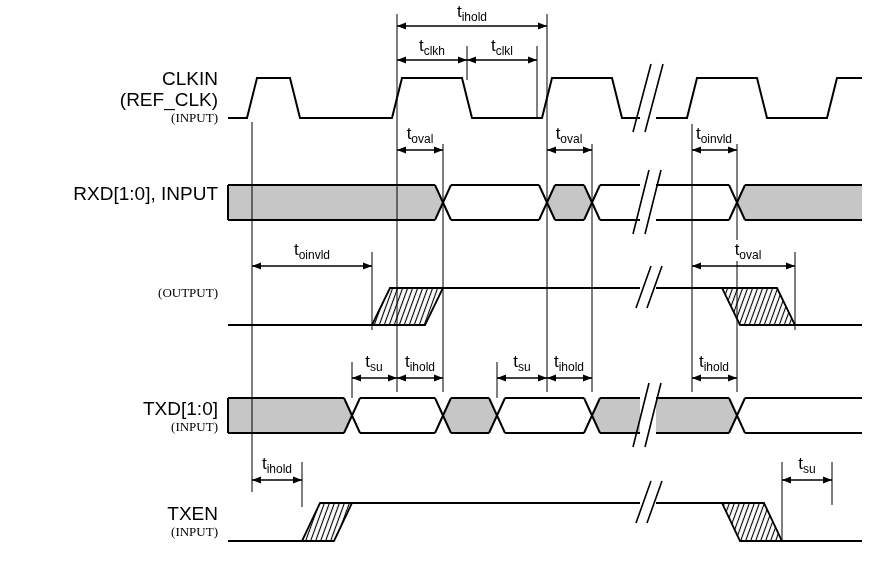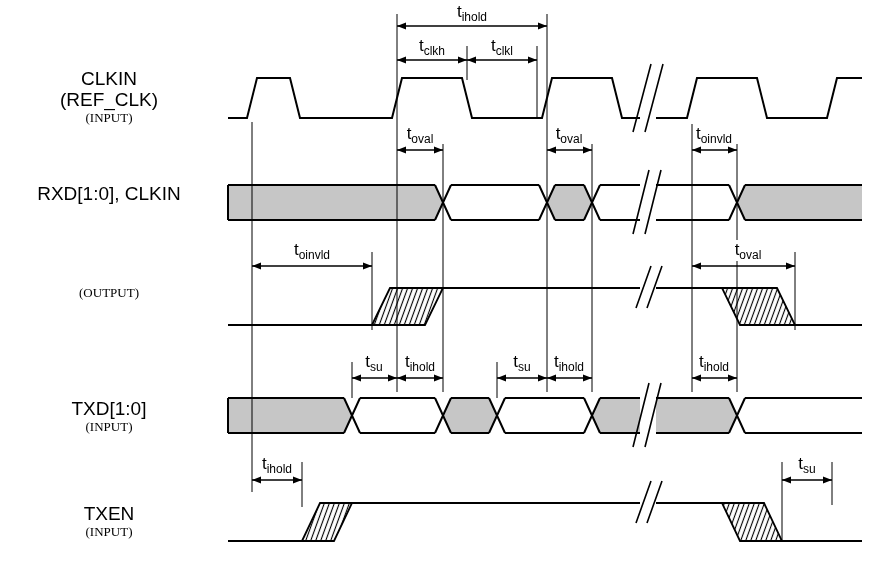--- a/index.html
+++ b/index.html
@@ -8,21 +8,21 @@
   .figure svg{position:absolute;left:0;top:0;}
   
   .wf{stroke:#000;stroke-width:2;fill:none;}
   .rl{stroke:#000;stroke-width:1;fill:none;}
   .al{stroke:#000;stroke-width:1.3;fill:none;}
   .ah{fill:#000;stroke:none;}
   .bs{stroke:#000;stroke-width:1.6;fill:none;}
   .gf{stroke:none;}
   .hp{fill:url(#hatch);stroke:#000;stroke-width:1.8;}
   
-  .sig{position:absolute;left:0;width:218px;text-align:center;}
+  .sig{position:absolute;left:0;width:218px;text-align:right;}
   .sig-name{font-size:19px;line-height:21px;}
   .sig-dir{font-size:13px;line-height:15px;font-family:Liberation Serif, serif;}
   
   .tl{position:absolute;transform:translateX(-50%);font-size:17px;line-height:20px;
       background:#fff;padding:0 1px;white-space:nowrap;}
   .tl sub{font-size:12px;line-height:1;vertical-align:-4px;letter-spacing:0;}
 </style>
 </head>
 <body>
 
@@ -137,21 +137,21 @@
       <path class="bs" d="M636,523L651,481 M647,523L662,481"></path>
     </g>
   </svg>
 
   <div class="sig" style="top:68px">
     <div class="sig-name">CLKIN</div>
     <div class="sig-name">(REF_CLK)</div>
     <div class="sig-dir">(INPUT)</div>
   </div>
   <div class="sig" style="top:183px">
-    <div class="sig-name">RXD[1:0], CLKIN</div>
+    <div class="sig-name">RXD[1:0], INPUT</div>
   </div>
   <div class="sig" style="top:285px">
     <div class="sig-dir">(OUTPUT)</div>
   </div>
   <div class="sig" style="top:398px">
     <div class="sig-name">TXD[1:0]</div>
     <div class="sig-dir">(INPUT)</div>
   </div>
   <div class="sig" style="top:503px">
     <div class="sig-name">TXEN</div>

